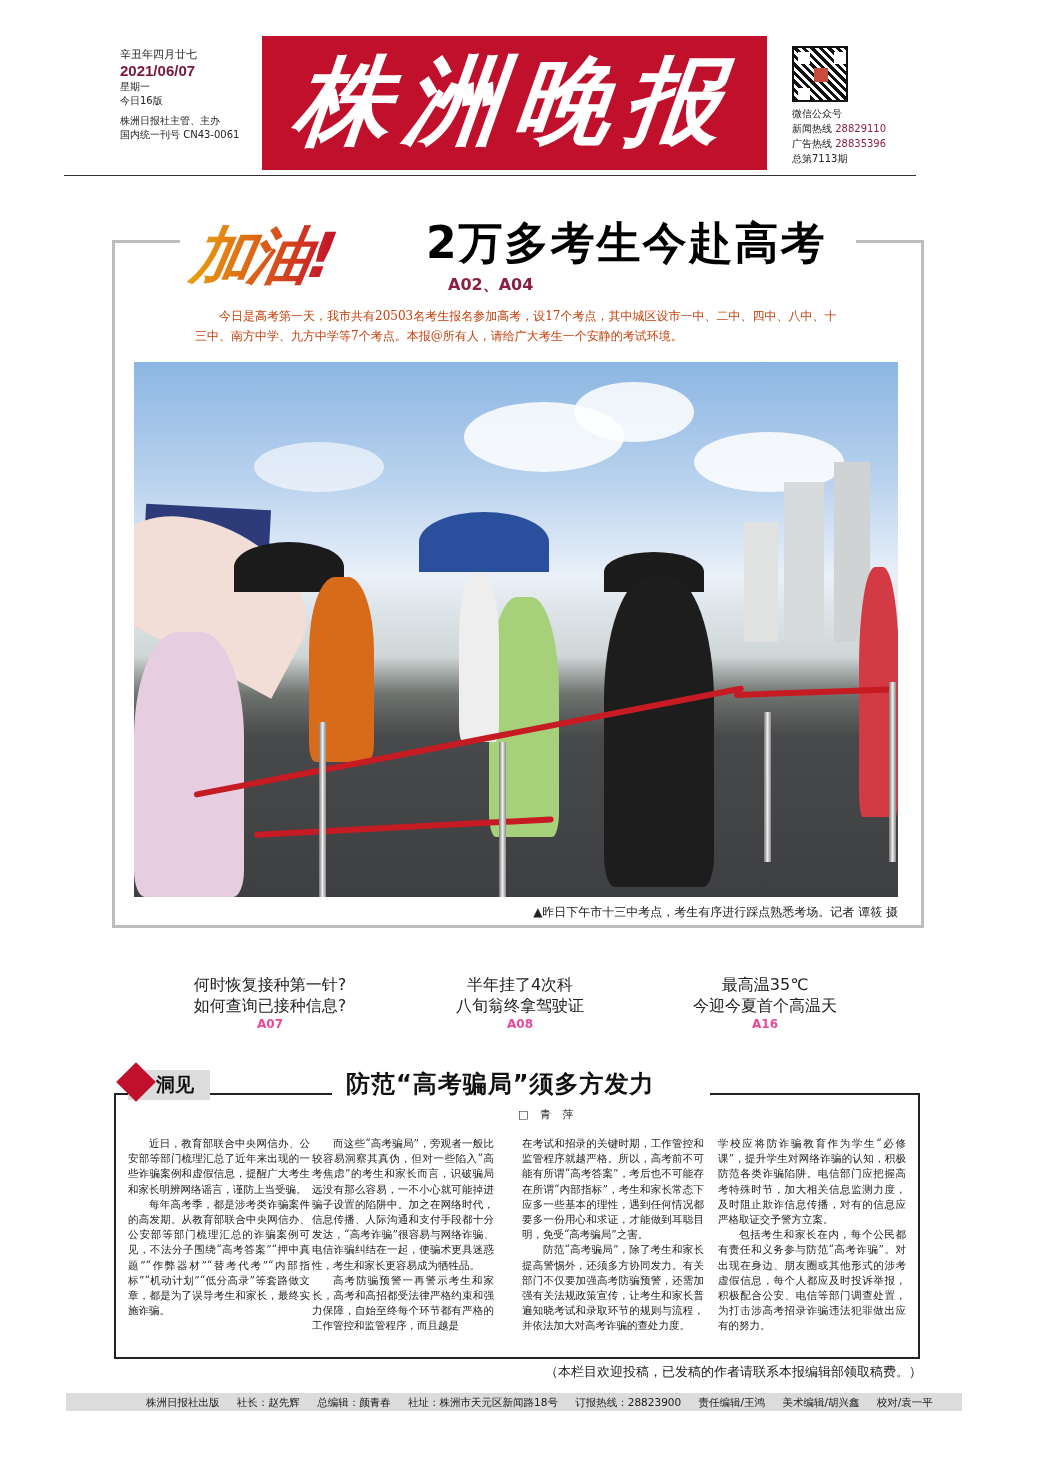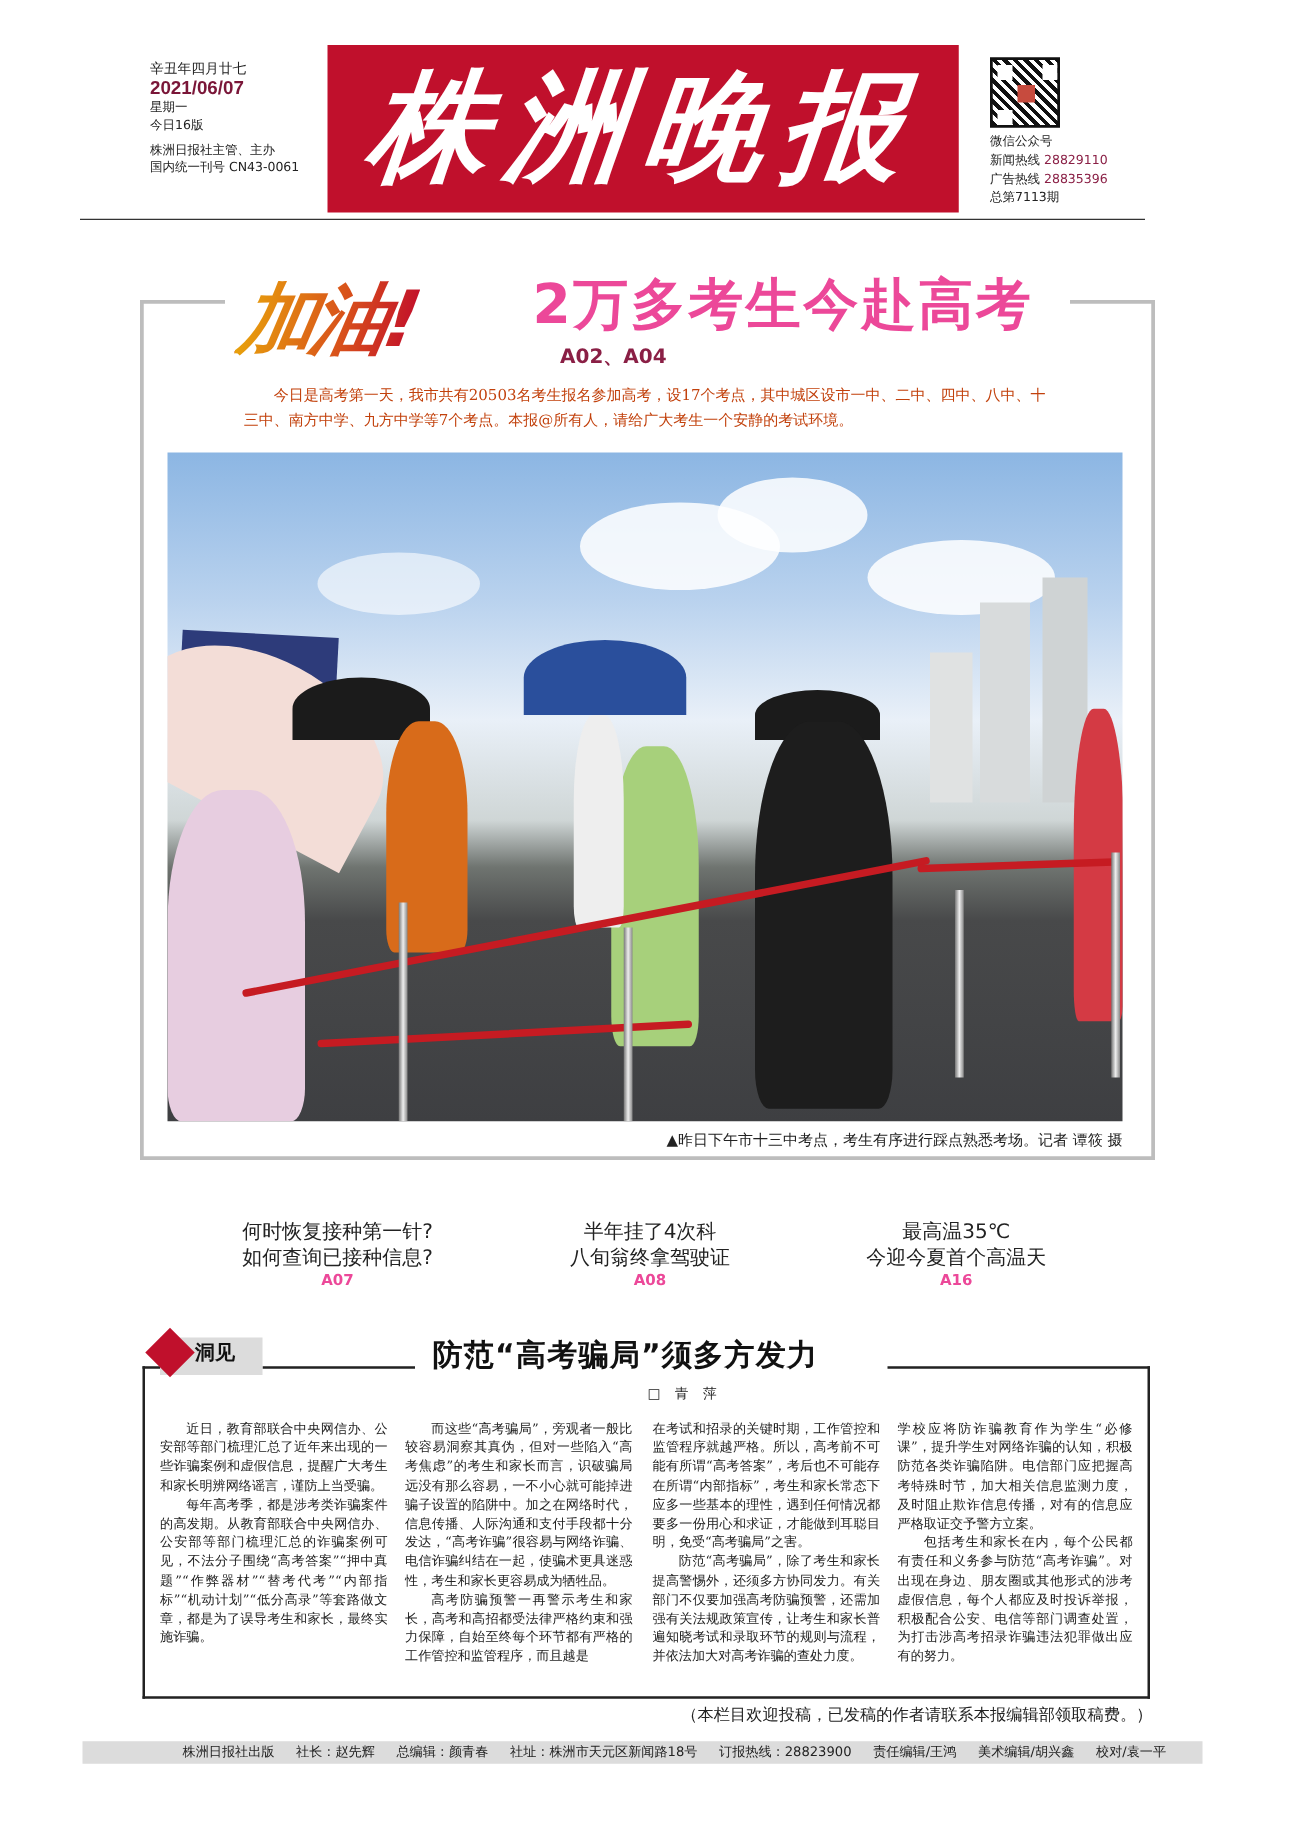--- a/index.html
+++ b/index.html
@@ -19,21 +19,21 @@
     linear-gradient(#fff,#fff) 4px 40px/12px 12px no-repeat,
     repeating-linear-gradient(45deg,#111 0 3px,#fff 3px 6px),#111;position:relative;border:2px solid #111;box-sizing:border-box;}
   .qr i{position:absolute;left:20px;top:20px;width:14px;height:14px;background:#c74b3e;}
   .hotline-num{color:#8a1f45;}
   .hdr-rule{left:64px;top:175px;width:852px;height:1px;background:#333;}
   
   .lead-box{left:112px;top:240px;width:812px;height:688px;border:3px solid #bdbdbd;border-top:none;box-sizing:border-box;}
   .lead-top-l{left:112px;top:240px;width:68px;height:3px;background:#bdbdbd;}
   .lead-top-r{left:856px;top:240px;width:68px;height:3px;background:#bdbdbd;}
   .jiayou{left:192px;top:214px;font-size:62px;font-weight:bold;font-style:italic;background:linear-gradient(90deg,#e8a10c,#d8501b 60%,#c3122a);-webkit-background-clip:text;background-clip:text;color:transparent;letter-spacing:-4px;transform:skewX(-10deg);font-family:"DejaVu Sans",sans-serif;}
-  .lead-title{left:426px;top:214px;font-size:44px;font-weight:bold;letter-spacing:2px;color:#ec4899;}
+  .lead-title{left:426px;top:214px;font-size:44px;font-weight:bold;letter-spacing:2px;color:#000000;}
   .lead-ref{left:448px;top:275px;font-size:16px;font-weight:bold;color:#8a1f45;}
   .lead-summary{left:195px;top:306px;width:648px;font-size:12px;line-height:20px;text-indent:2em;color:#c2410c;font-family:"DejaVu Serif",serif;}
   .photo{left:134px;top:362px;width:764px;height:535px;overflow:hidden;
     background:
      linear-gradient(180deg,#8cb6e3 0%,#b9d2ee 22%,#e9f0f8 40%,#cfd6d6 55%,#6f7470 62%,#48494a 70%,#3e3f42 100%);}
   .photo .cloud{position:absolute;background:#fff;border-radius:50%;opacity:.85;}
   .photo .bldg{position:absolute;background:#d8dbdc;}
   .photo .person{position:absolute;border-radius:40% 40% 10% 10%;}
   .photo .rope{position:absolute;height:6px;background:#c61b22;transform-origin:left center;border-radius:3px;}
   .photo .post{position:absolute;width:7px;background:linear-gradient(90deg,#777,#eee,#888);}
@@ -42,21 +42,21 @@
   
   .teaser{top:974px;width:250px;text-align:center;font-size:16px;line-height:21px;color:#222;}
   .teaser .ref{font-size:12px;font-weight:bold;color:#ec4899;line-height:16px;}
   
   .op-box{left:114px;top:1093px;width:806px;height:266px;border:2px solid #222;border-top:none;box-sizing:border-box;}
   .op-topline-l{left:114px;top:1093px;width:74px;height:2px;background:#222;}
   .op-topline-m{left:210px;top:1093px;width:122px;height:2px;background:#222;}
   .op-topline-r{left:710px;top:1093px;width:210px;height:2px;background:#222;}
   .op-tag{left:128px;top:1070px;width:82px;height:30px;background:#dcdcdc;}
   .op-tag-diamond{left:122px;top:1068px;width:28px;height:28px;background:#c0102c;transform:rotate(45deg);}
-  .op-tag-label{left:156px;top:1072px;font-size:16px;font-weight:bold;font-family:"DejaVu Serif",serif;color:#111;}
+  .op-tag-label{left:156px;top:1072px;font-size:19px;font-weight:bold;font-family:"DejaVu Serif",serif;color:#111;}
   .op-title{left:346px;top:1068px;font-size:24px;font-weight:bold;color:#111;letter-spacing:1px;}
   .op-author{left:490px;top:1107px;font-size:11px;color:#222;letter-spacing:4px;margin-left:28px;}
   .op-col{top:1136px;width:182px;font-size:10.5px;line-height:15.2px;color:#222;font-family:"DejaVu Serif",serif;text-align:justify;}
   .op-col p{margin:0;text-indent:2em;}
   .op-col p.cont{text-indent:0;}
   .note{left:545px;top:1363px;font-size:13px;color:#222;}
   .footer{left:66px;top:1393px;width:896px;height:18px;background:#dcdcdc;font-size:10.5px;line-height:18px;color:#222;padding-left:80px;box-sizing:border-box;white-space:nowrap;}
   .footer span{margin-right:14px;}
 </style>
 </head>
@@ -148,21 +148,21 @@
 <div class="abs op-tag"></div>
 <div class="abs op-tag-diamond"></div>
 <div class="abs op-tag-label">洞见</div>
 <div class="abs op-title">防范“高考骗局”须多方发力</div>
 <div class="abs op-author">□ 青 萍</div>
 
 <div class="abs op-col" style="left:128px;">
   <p>近日，教育部联合中央网信办、公安部等部门梳理汇总了近年来出现的一些诈骗案例和虚假信息，提醒广大考生和家长明辨网络谣言，谨防上当受骗。</p>
   <p>每年高考季，都是涉考类诈骗案件的高发期。从教育部联合中央网信办、公安部等部门梳理汇总的诈骗案例可见，不法分子围绕“高考答案”“押中真题”“作弊器材”“替考代考”“内部指标”“机动计划”“低分高录”等套路做文章，都是为了误导考生和家长，最终实施诈骗。</p>
 </div>
-<div class="abs op-col" style="left:324px;">
+<div class="abs op-col" style="left:312px;">
   <p>而这些“高考骗局”，旁观者一般比较容易洞察其真伪，但对一些陷入“高考焦虑”的考生和家长而言，识破骗局远没有那么容易，一不小心就可能掉进骗子设置的陷阱中。加之在网络时代，信息传播、人际沟通和支付手段都十分发达，“高考诈骗”很容易与网络诈骗、电信诈骗纠结在一起，使骗术更具迷惑性，考生和家长更容易成为牺牲品。</p>
   <p>高考防骗预警一再警示考生和家长，高考和高招都受法律严格约束和强力保障，自始至终每个环节都有严格的工作管控和监管程序，而且越是</p>
 </div>
 <div class="abs op-col" style="left:522px;">
   <p class="cont">在考试和招录的关键时期，工作管控和监管程序就越严格。所以，高考前不可能有所谓“高考答案”，考后也不可能存在所谓“内部指标”，考生和家长常态下应多一些基本的理性，遇到任何情况都要多一份用心和求证，才能做到耳聪目明，免受“高考骗局”之害。</p>
   <p>防范“高考骗局”，除了考生和家长提高警惕外，还须多方协同发力。有关部门不仅要加强高考防骗预警，还需加强有关法规政策宣传，让考生和家长普遍知晓考试和录取环节的规则与流程，并依法加大对高考诈骗的查处力度。</p>
 </div>
 <div class="abs op-col" style="left:718px;width:188px;">
   <p class="cont">学校应将防诈骗教育作为学生“必修课”，提升学生对网络诈骗的认知，积极防范各类诈骗陷阱。电信部门应把握高考特殊时节，加大相关信息监测力度，及时阻止欺诈信息传播，对有的信息应严格取证交予警方立案。</p>
   <p>包括考生和家长在内，每个公民都有责任和义务参与防范“高考诈骗”。对出现在身边、朋友圈或其他形式的涉考虚假信息，每个人都应及时投诉举报，积极配合公安、电信等部门调查处置，为打击涉高考招录诈骗违法犯罪做出应有的努力。</p>

